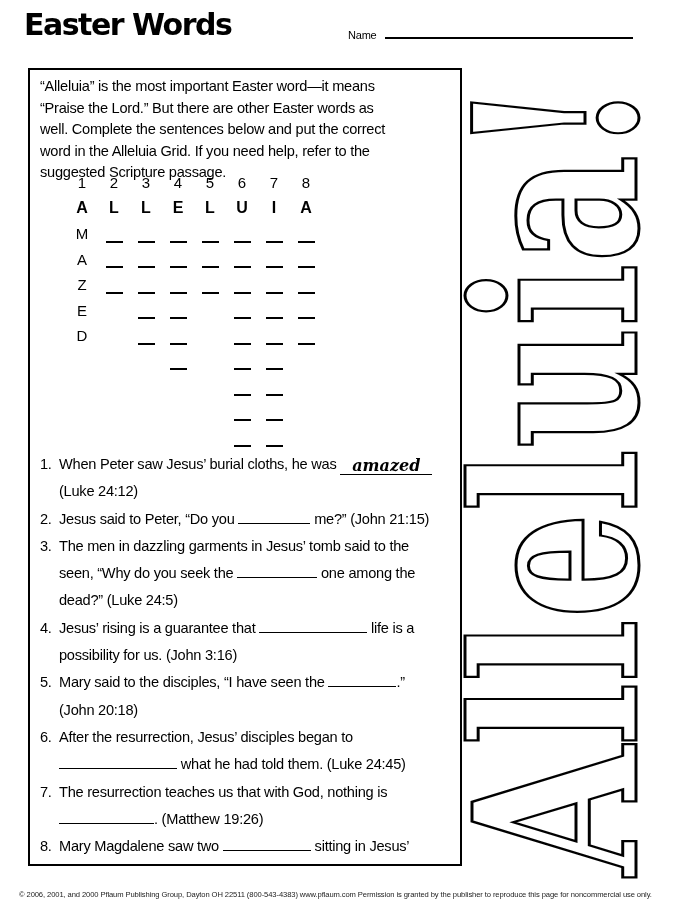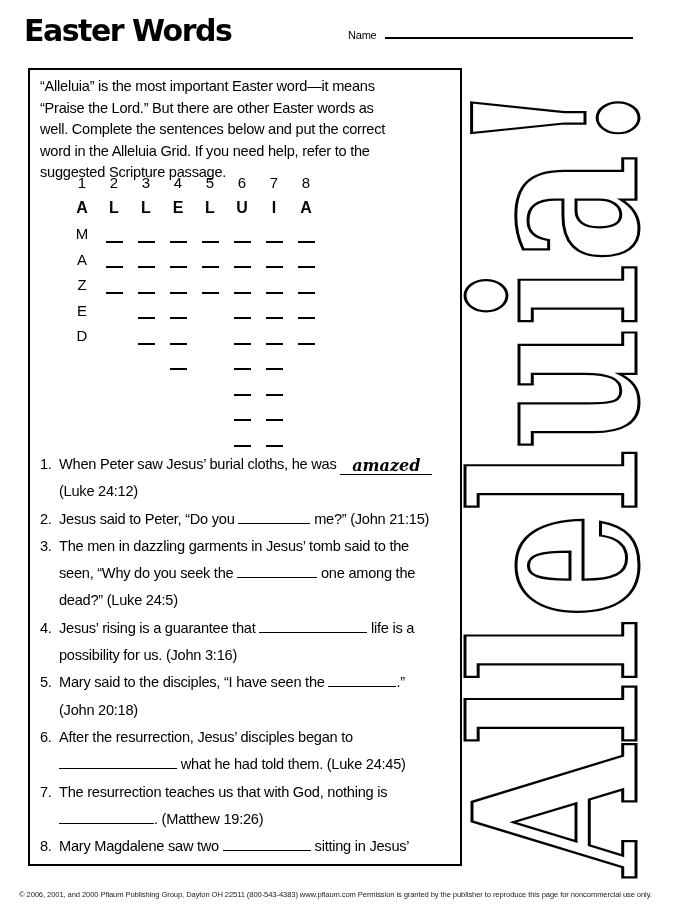--- a/index.html
+++ b/index.html
@@ -6,21 +6,21 @@
   body {
     width: 696px; height: 905px;
     background: #ffffff;
     color: #000000;
     font-family: "Liberation Sans", sans-serif;
     position: relative;
     overflow: hidden;
   }
 
   .title {
-    position: absolute; left: 24px; top: 13px;
+    position: absolute; left: 24px; top: 7px;
     font-family: "DejaVu Sans", sans-serif;
     font-weight: bold; font-size: 30px; letter-spacing: -1.5px;
   }
 
   .name-row { position: absolute; left: 348px; top: 25px; font-size: 11px; }
   .name-row .label { letter-spacing: -0.2px; }
   .name-line {
     display: inline-block; width: 248px; height: 12px;
     border-bottom: 2px solid #000; margin-left: 8px;
   }

